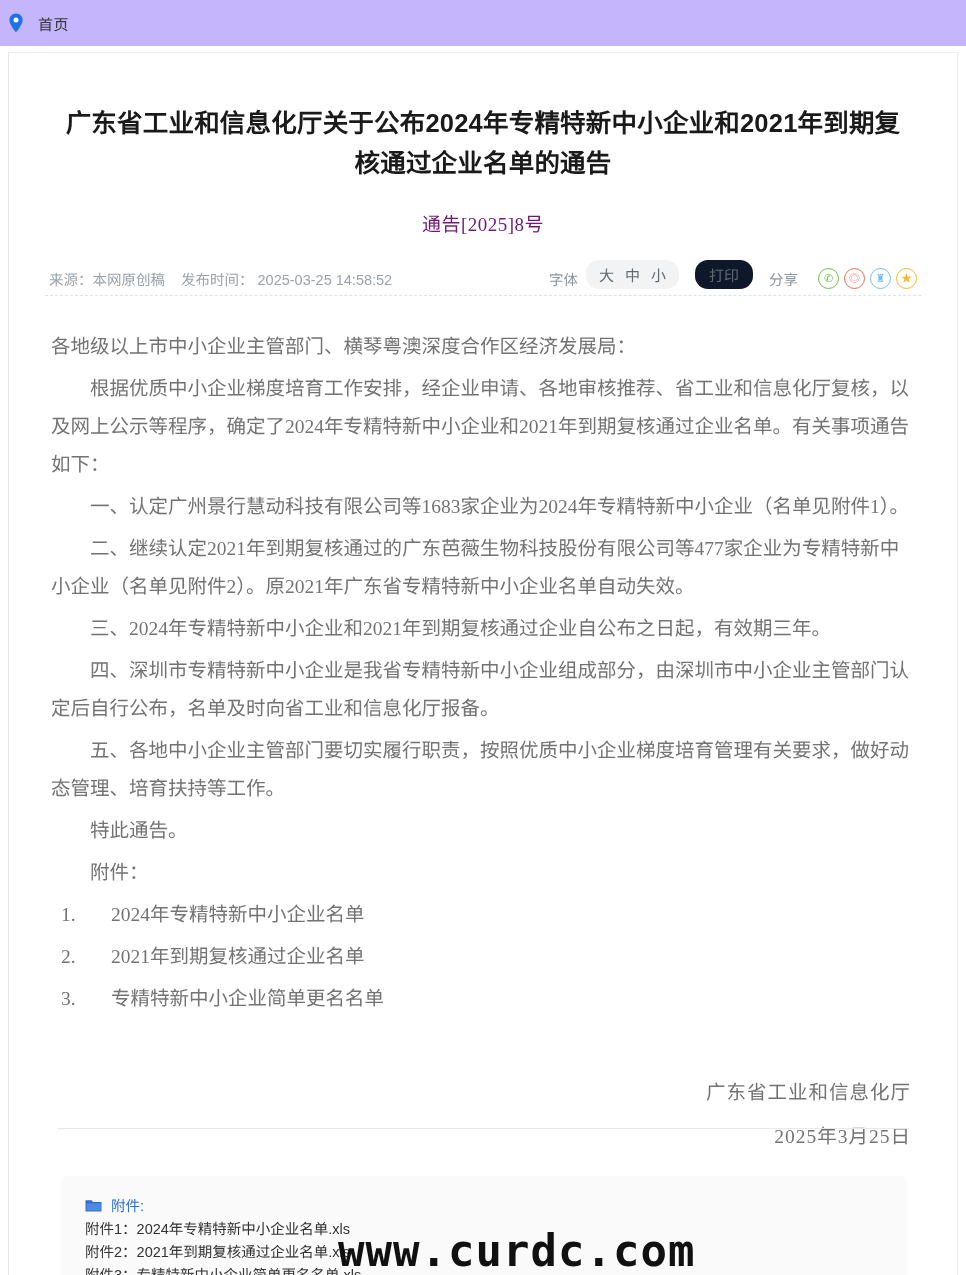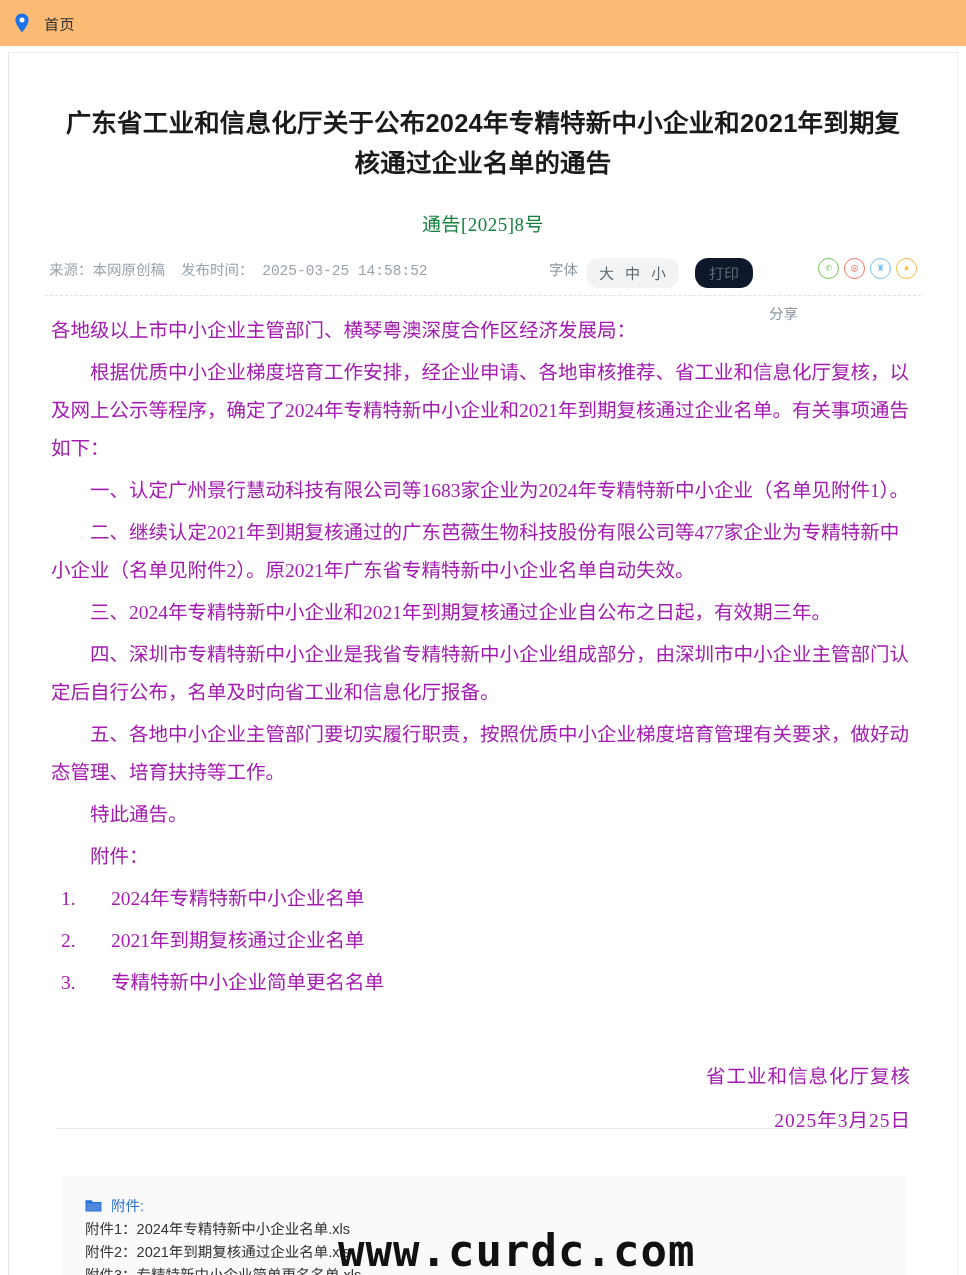--- a/index.html
+++ b/index.html
@@ -14,22 +14,22 @@
     height: 1275px;
     position: relative;
     overflow: hidden;
   }
 
   
   .breadcrumb-bar {
     height: 46px;
     display: flex;
     align-items: center;
-    padding-left: 14px;
-    background: #fdba74;
+    padding-left: 8px;
+    background: #c4b5fd;
     font-family: "Liberation Sans", "DejaVu Sans", sans-serif;
   }
   .pin-icon {
     width: 16px; height: 20px;
     display: inline-block;
     position: relative;
     flex: none;
   }
   .pin-icon svg { display: block; }
   .breadcrumb-label {
@@ -62,33 +62,33 @@
     font-size: 25.5px;
     line-height: 40px;
     color: #1a1a1a;
     letter-spacing: .2px;
     padding: 0 10px;
   }
   .doc-subtitle {
     margin: 26px 0 0 0;
     text-align: center;
     font-size: 19px;
-    color: #15803d;
+    color: #701a75;
     font-family: "Liberation Serif", "DejaVu Serif", serif;
     letter-spacing: .5px;
   }
 
   
   .meta-bar {
     margin-top: 22px;
     height: 38px;
     display: flex;
-    align-items: flex-start;
+    align-items: flex-end;
     border-bottom: 1px dashed #dfe3e8;
-    font-family: Liberation Mono, monospace;
+    font-family: Liberation Sans, sans-serif;
     font-size: 14.5px;
     color: #9aa3ab;
     padding: 0 4px 6px 4px;
   }
   .meta-source { white-space: nowrap; }
   .meta-time   { margin-left: 16px; white-space: nowrap; }
   .meta-spacer { flex: 1; }
   .meta-fontlabel { margin-right: 8px; color: #8d969e; }
   .size-pill {
     background: #f2f3f5;
@@ -137,25 +137,25 @@
     cursor: pointer;
     background: #fff;
   }
   .ico-wechat { border-color: #6cc04a; color: #6cc04a; }
   .ico-weibo  { border-color: #f16a5a; color: #f16a5a; }
   .ico-qq     { border-color: #6fc0ee; color: #6fc0ee; }
   .ico-fav    { border-color: #f2b831; color: #f2b831; }
 
   
   .doc-body {
-    margin-top: 16px;
+    margin-top: 32px;
     font-family: "Liberation Serif", "DejaVu Serif", serif;
     font-size: 19.5px;
     line-height: 38px;
-    color: #a21caf;
+    color: #737373;
     padding: 0 6px;
   }
   .doc-body p { margin: 0 0 4px 0; }
   .p-indent { text-indent: 2em; }
   .p-flat   { text-indent: 0; }
 
   .attach-list { margin-top: 2px; }
   .attach-row {
     display: flex;
     text-indent: 0;
@@ -291,21 +291,21 @@
         <span class="attach-num">2.</span>
         <span class="attach-text">2021年到期复核通过企业名单</span>
       </div>
       <div class="attach-row">
         <span class="attach-num">3.</span>
         <span class="attach-text">专精特新中小企业简单更名名单</span>
       </div>
     </div>
 
     <div class="sign-block">
-      <p>省工业和信息化厅复核</p>
+      <p>广东省工业和信息化厅</p>
       <p>2025年3月25日</p>
     </div>
   </div>
 
   <div class="footer-divider"></div>
 
   <div class="attach-panel">
     <div class="attach-head">
       <span>
         <svg class="folder-icon" viewBox="0 0 17 14">

